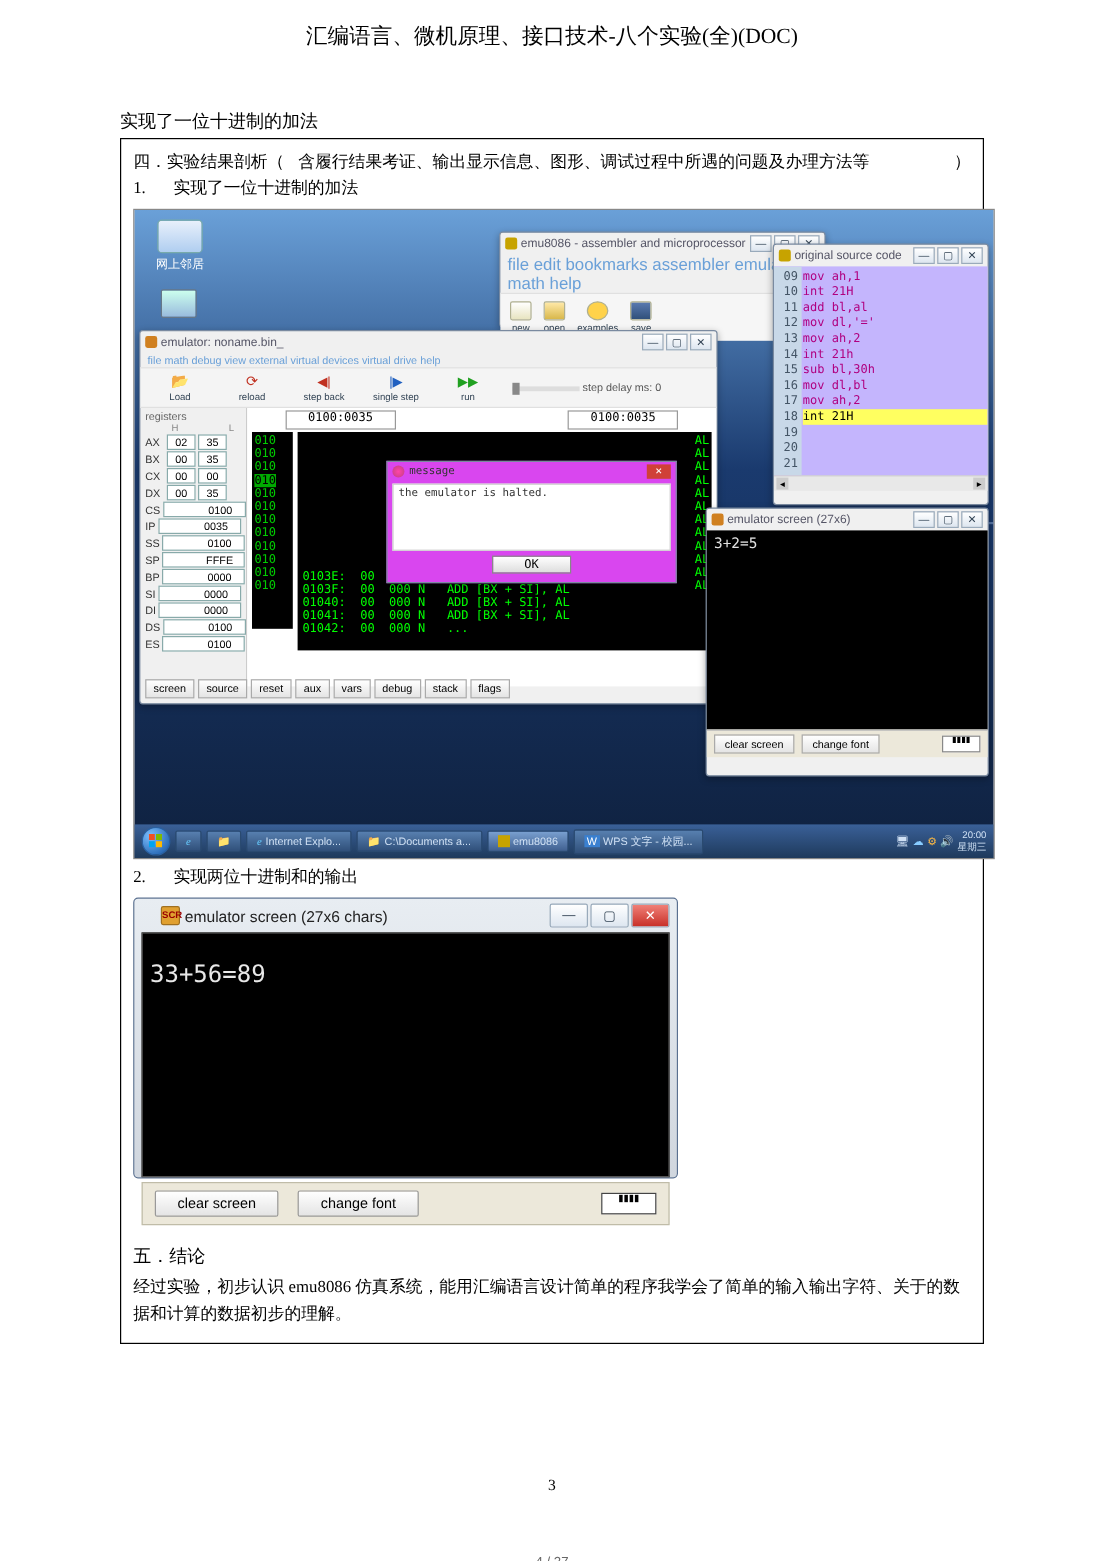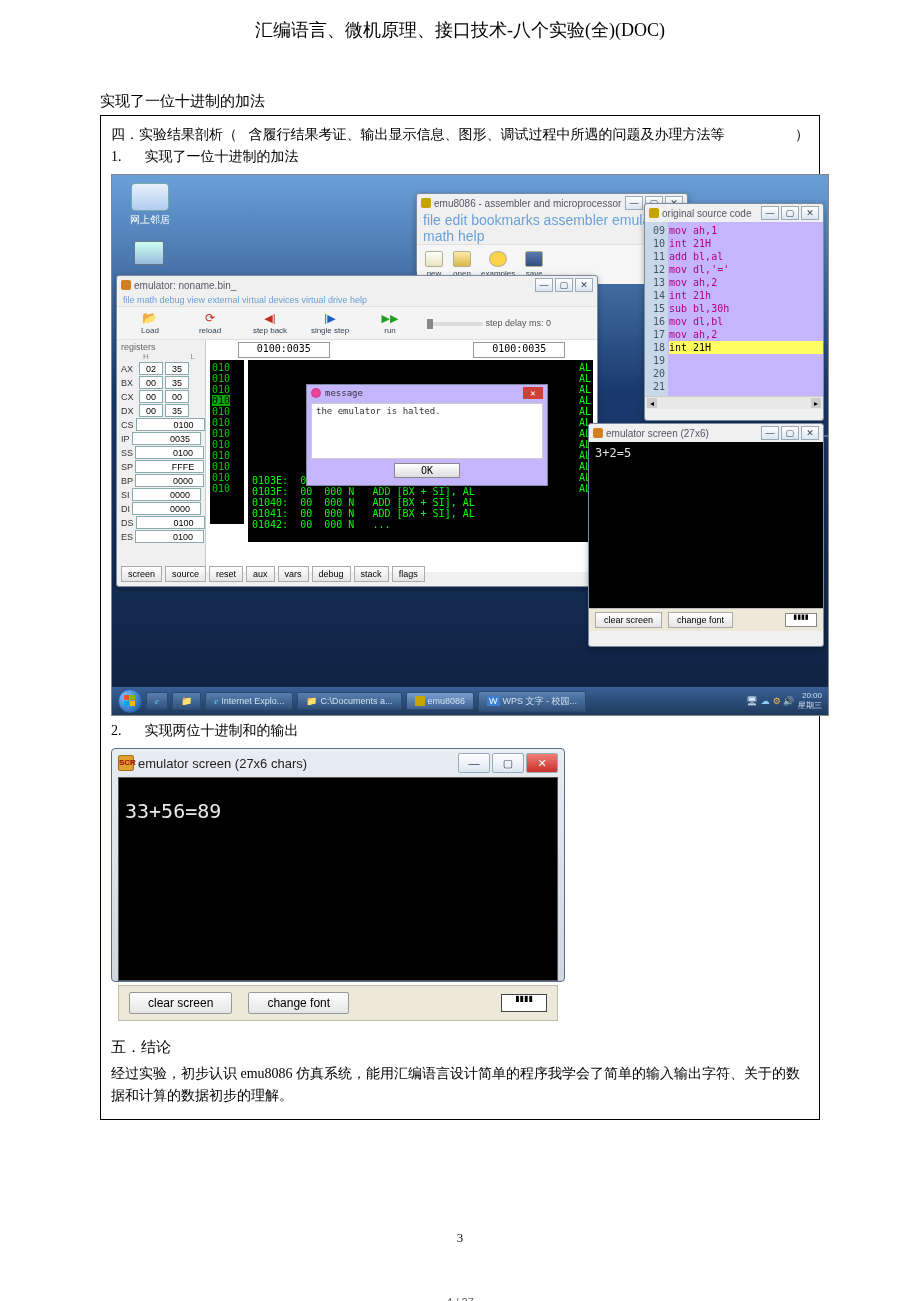--- a/index.html
+++ b/index.html
@@ -148,22 +148,22 @@
     font-size:10px;}
   .addr-box{width:90px;height:14px;border:1px solid #999;margin:2px auto;
     text-align:center;font-size:10px;}
   .mem-list{position:absolute;left:4px;top:20px;color:#00cc00;
     background:#000;width:30px;height:160px;padding:2px;line-height:11px;}
   .disasm{position:absolute;left:42px;right:4px;top:20px;bottom:30px;
     background:#000;color:#0f0;font-size:10px;line-height:11px;padding:2px;
     overflow:hidden;}
   .disasm .row{white-space:pre;}
   .msg-dialog{
-    position:absolute;left:100px;top:44px;width:240px;height:100px;
-    background:#c4b5fd;border:1px solid #7a8aa0;z-index:5;
+    position:absolute;left:116px;top:44px;width:240px;height:100px;
+    background:#d946ef;border:1px solid #7a8aa0;z-index:5;
     box-shadow:1px 2px 4px rgba(0,0,0,.3);
   }
   .msg-dialog .hdr{display:flex;align-items:center;justify-content:space-between;
     padding:2px 4px;}
   .msg-dialog .hdr .pd{width:10px;height:10px;border-radius:50%;
     background:radial-gradient(#f4a,#c04080);}
   .msg-dialog .hdr .ttl{font-size:9px;color:#333;}
   .msg-dialog .hdr .x{width:20px;height:12px;background:#d04038;
     color:#fff;text-align:center;font-size:9px;line-height:12px;}
   .msg-dialog .body{background:#fff;margin:2px 4px;height:50px;
@@ -211,21 +211,21 @@
     border:1px solid #5a7090;border-radius:4px;
     font-family:Tahoma,sans-serif;position:relative;
   }
   .s2-title{
     display:flex;align-items:center;justify-content:space-between;
     padding:4px 6px;
   }
   .s2-title .tl{display:flex;align-items:center;gap:4px;font-size:13px;color:#222;}
   .s2-title .dot{width:14px;height:14px;background:#e0a030;border:1px solid #a07020;
     border-radius:2px;font-size:8px;font-weight:bold;color:#900;text-align:right;
-    line-height:13px;}
+    line-height:13px;margin-left:16px;}
   .s2-btns{display:flex;gap:2px;}
   .s2-btn{width:30px;height:18px;border:1px solid #9ab;
     background:linear-gradient(#fff,#dde6f0);display:flex;
     align-items:center;justify-content:center;font-size:11px;color:#345;
     border-radius:2px;}
   .s2-btn.close{background:linear-gradient(#f08078,#c83028);color:#fff;}
   .s2-screen{
     margin:0 6px;background:#000;height:160px;color:#e8e8e8;
     font-family:monospace;font-size:20px;padding:21px 6px;
     border:1px solid #555;

